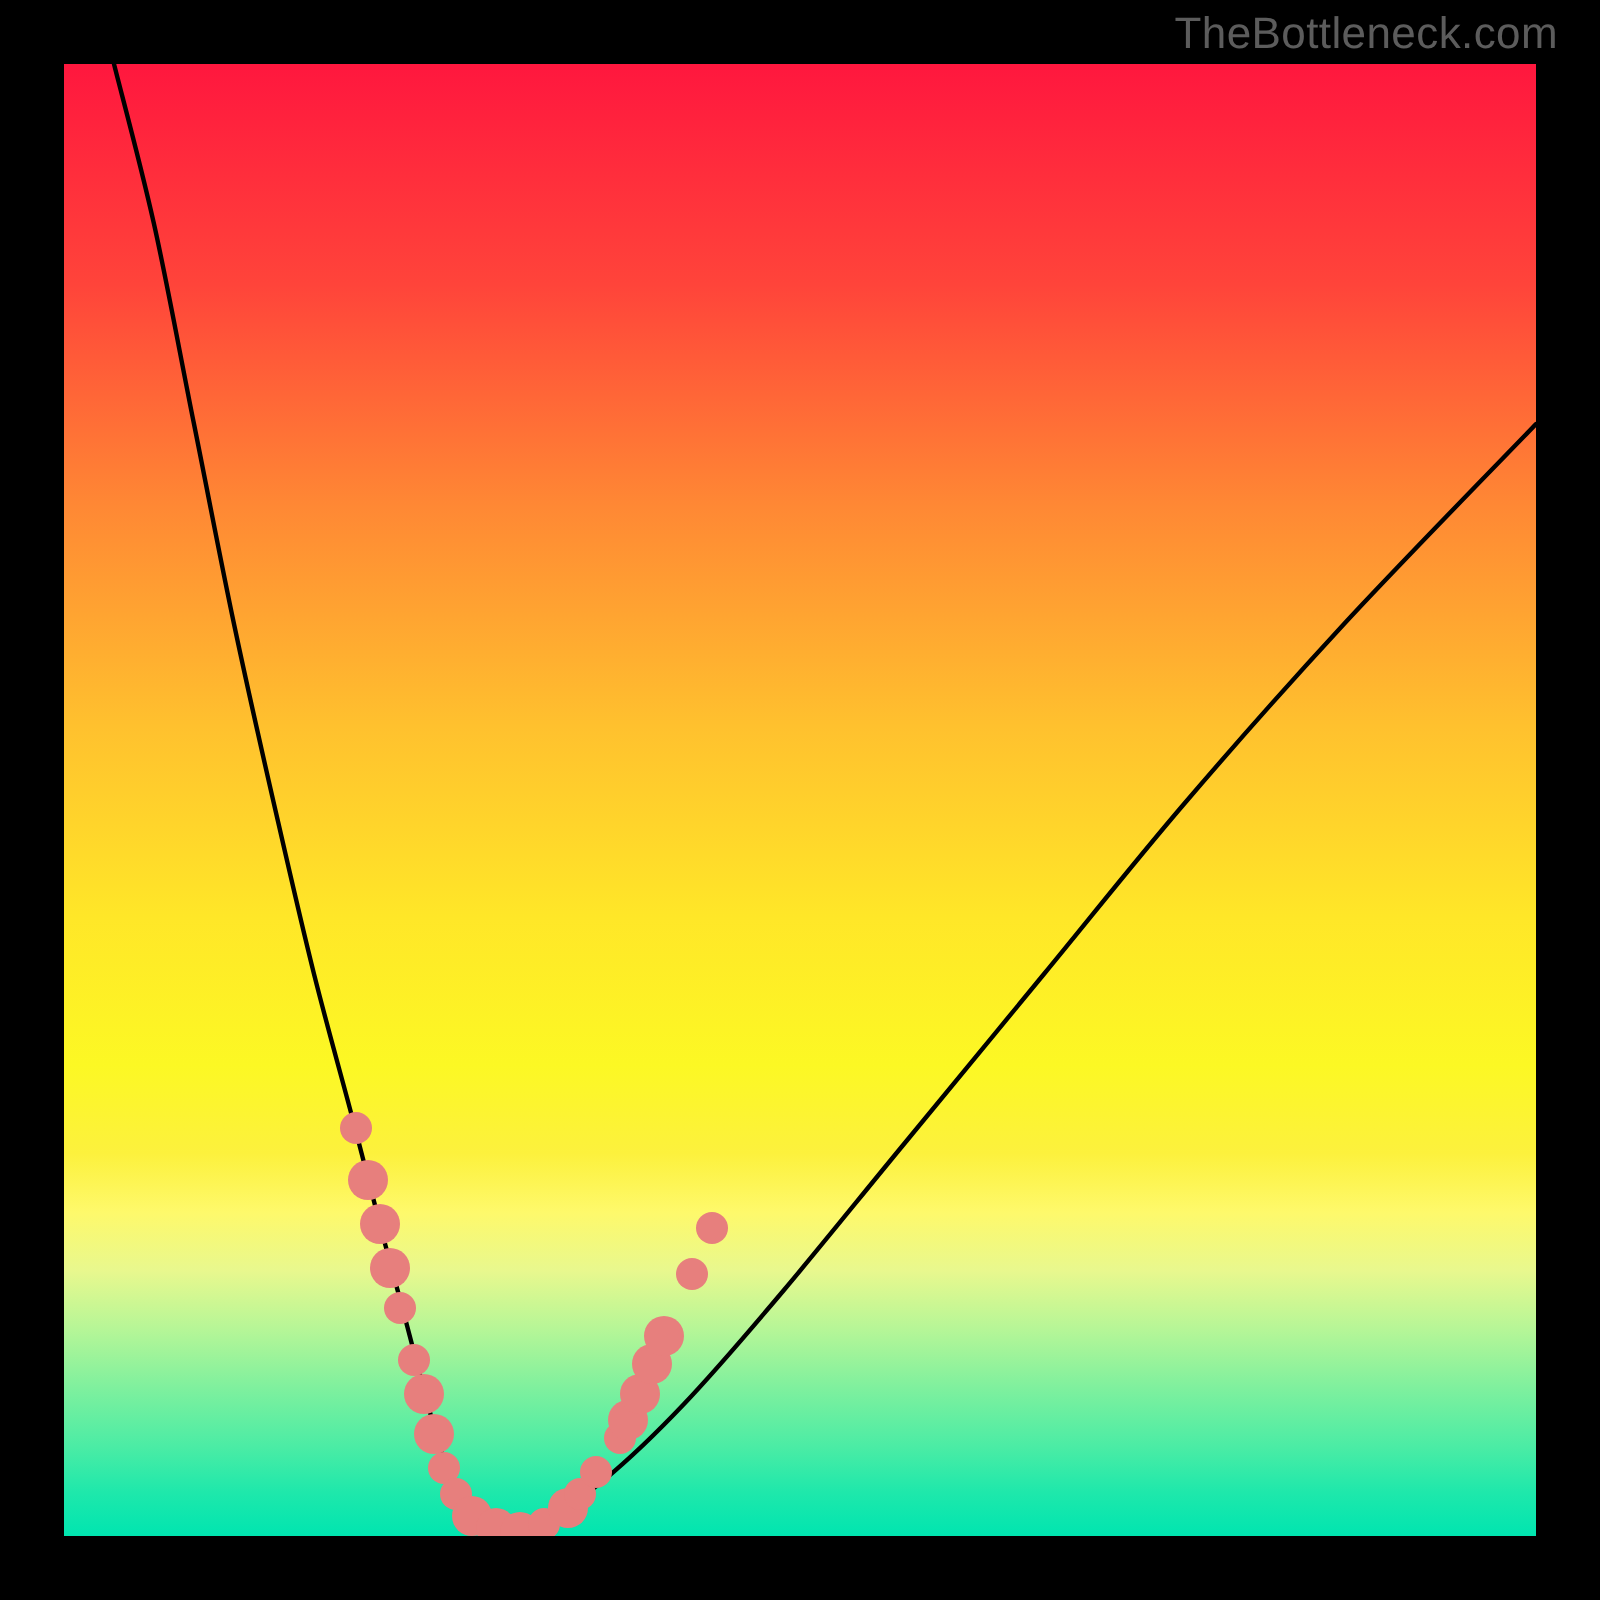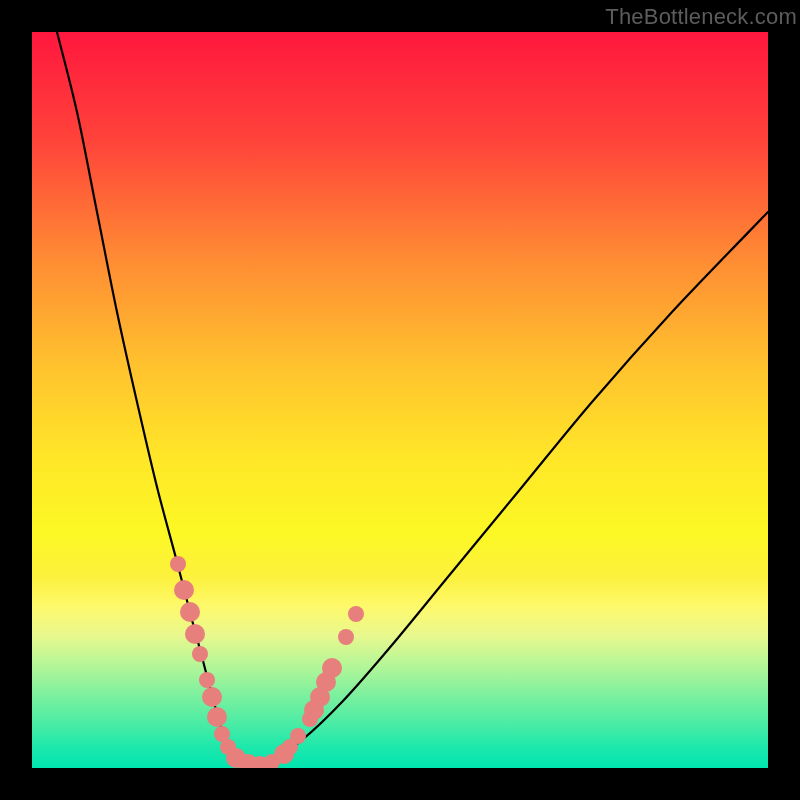--- a/index.html
+++ b/index.html
@@ -41,21 +41,21 @@
   .curve-svg {
     position: absolute;
     left: 0;
     top: 0;
     width: 736px;
     height: 736px;
   }
   .watermark {
     position: absolute;
     top: 4px;
-    right: 3px;
+    right: 21px;
     font-family: Arial, Helvetica, sans-serif;
     font-size: 22px;
     font-weight: 400;
     color: #5c5c5c;
     letter-spacing: 0.2px;
     user-select: none;
     text-align: center;
   }
 </style>
 </head>

